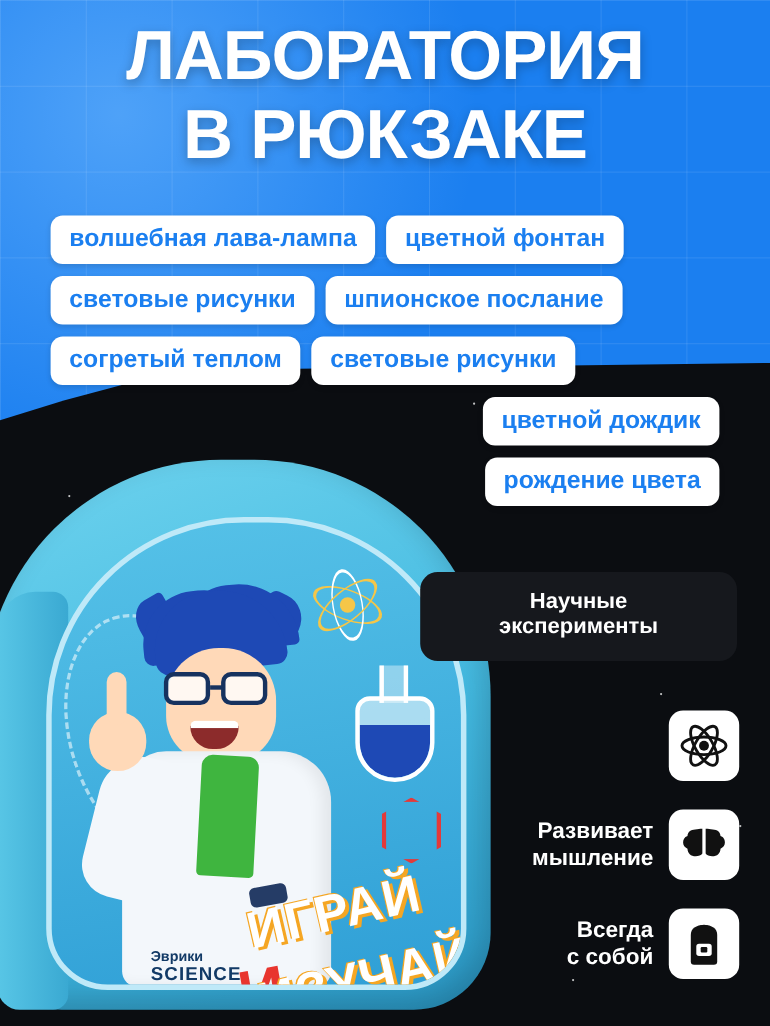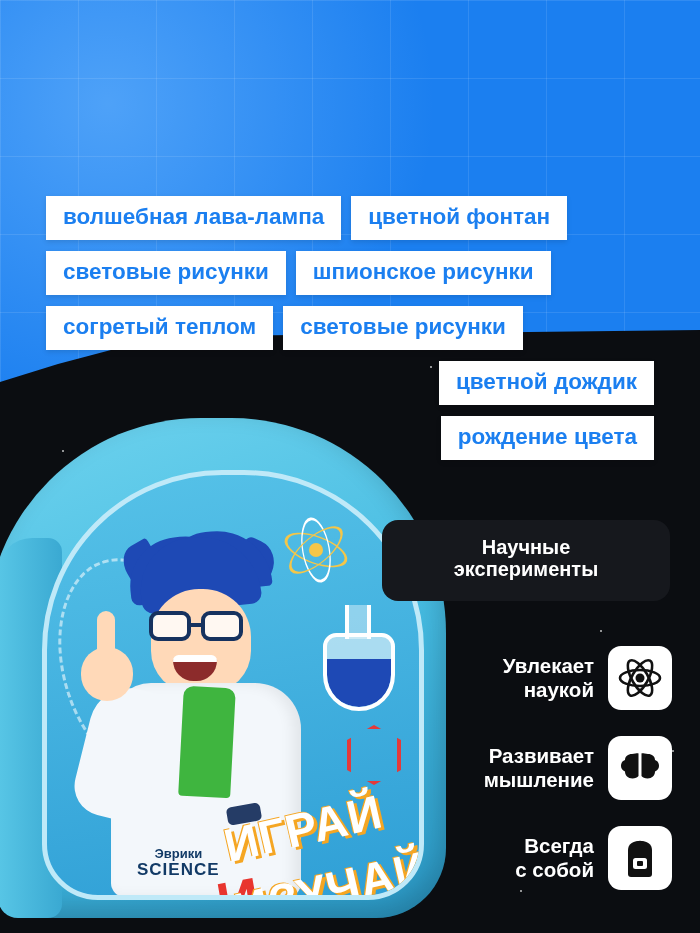--- a/index.html
+++ b/index.html
@@ -67,21 +67,21 @@
     display: flex;
     gap: 10px;
     margin-bottom: 11px;
   }
   .pill-row.right { justify-content: flex-end; text-align: right; }
   .pill {
     background: #ffffff;
     color: #1b7ff0;
     font-size: 22.5px;
     font-weight: 700;
-    border-radius: 0;
+    border-radius: 11px;
     padding: 8px 17px 10px;
     white-space: nowrap;
     box-shadow: 0 2px 5px rgba(0,0,0,0.12);
   }
 
   
   .backpack {
     position: absolute;
     left: -14px; top: 418px;
     width: 470px; height: 510px;
@@ -217,23 +217,22 @@
   .atom-core {
     position: absolute; left: 26px; top: 26px; width: 14px; height: 14px;
     background: #f5c648; border-radius: 50%;
   }
   .hex-deco {
     position: absolute; left: 300px; top: 250px; width: 54px; height: 60px;
     border: 4px solid #e33a3a;
     clip-path: polygon(50% 0, 100% 25%, 100% 75%, 50% 100%, 0 75%, 0 25%);
   }
   .brand {
-    position: absolute; left: 90px; top: 372px;
+    position: absolute; left: 90px; top: 388px;
     color: #123a66; font-weight: 700; font-size: 13px; line-height: 1.05;
-    text-align: center;
   }
   .brand .b2 { font-size: 17px; letter-spacing: 1px; }
   .play-word {
     position: absolute; left: 176px; top: 326px;
     font-size: 47px; font-weight: 700; color: #ffffff;
     transform: rotate(-13deg);
     text-shadow: 3px 3px 0 #f5a623, -1px -1px 0 #f5a623;
     letter-spacing: 1px;
   }
   .study-word {
@@ -293,29 +292,33 @@
       <div class="star" style="left:16px;top:240px;width:2px;height:2px;"></div>
       <div class="star" style="left:640px;top:70px;width:3px;height:3px;"></div>
       <div class="star" style="left:600px;top:300px;width:2px;height:2px;"></div>
       <div class="star" style="left:672px;top:420px;width:2px;height:2px;"></div>
       <div class="star" style="left:520px;top:560px;width:2px;height:2px;"></div>
       <div class="star" style="left:300px;top:580px;width:2px;height:2px;"></div>
       <div class="star" style="left:430px;top:36px;width:2px;height:2px;"></div>
     </div>
   </div>
 
+  <div class="title">
+    <div class="title-line1">ЛАБОРАТОРИЯ</div>
+    <div class="title-line2">В РЮКЗАКЕ</div>
+  </div>
 
   <div class="pills">
     <div class="pill-row">
       <div class="pill">волшебная лава-лампа</div>
       <div class="pill">цветной фонтан</div>
     </div>
     <div class="pill-row">
       <div class="pill">световые рисунки</div>
-      <div class="pill">шпионское рисунки</div>
+      <div class="pill">шпионское послание</div>
     </div>
     <div class="pill-row">
       <div class="pill">согретый теплом</div>
       <div class="pill">световые рисунки</div>
     </div>
     <div class="pill-row right">
       <div class="pill">цветной дождик</div>
     </div>
     <div class="pill-row right">
       <div class="pill">рождение цвета</div>
@@ -375,24 +378,20 @@
   </div>
 
   <div class="dark-badge">
     <div>Научные</div>
     <div>эксперименты</div>
   </div>
 
   <div class="benefits">
 
     <div class="benefit">
-      <div class="benefit-text">
-        <div>Увлекает</div>
-        <div>наукой</div>
-      </div>
       <div class="benefit-icon">
         <svg width="44" height="44" viewBox="0 0 44 44">
           <g fill="none" stroke="#111" stroke-width="2.6">
             <ellipse cx="22" cy="22" rx="20" ry="8"></ellipse>
             <ellipse cx="22" cy="22" rx="20" ry="8" transform="rotate(60 22 22)"></ellipse>
             <ellipse cx="22" cy="22" rx="20" ry="8" transform="rotate(120 22 22)"></ellipse>
           </g>
           <circle cx="22" cy="22" r="4.5" fill="#111"></circle>
         </svg>
       </div>

